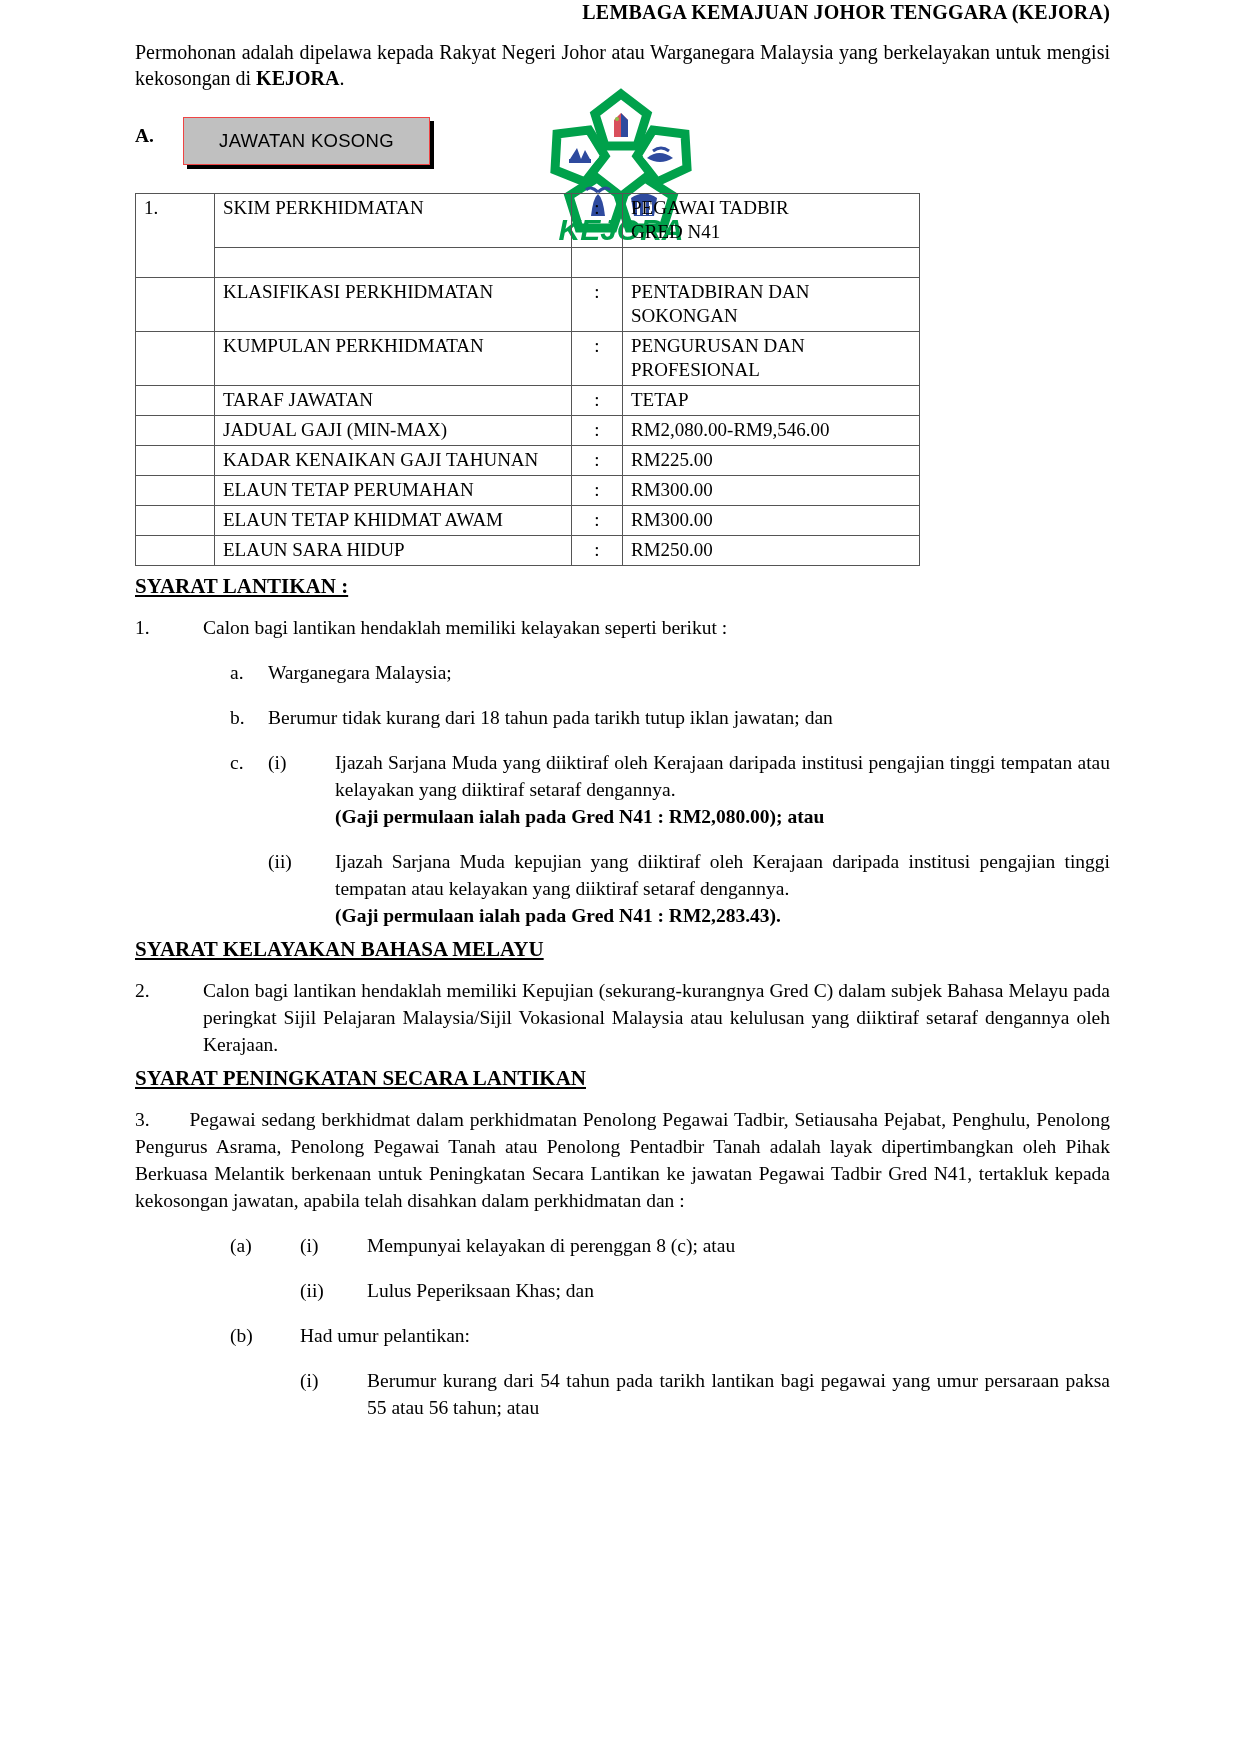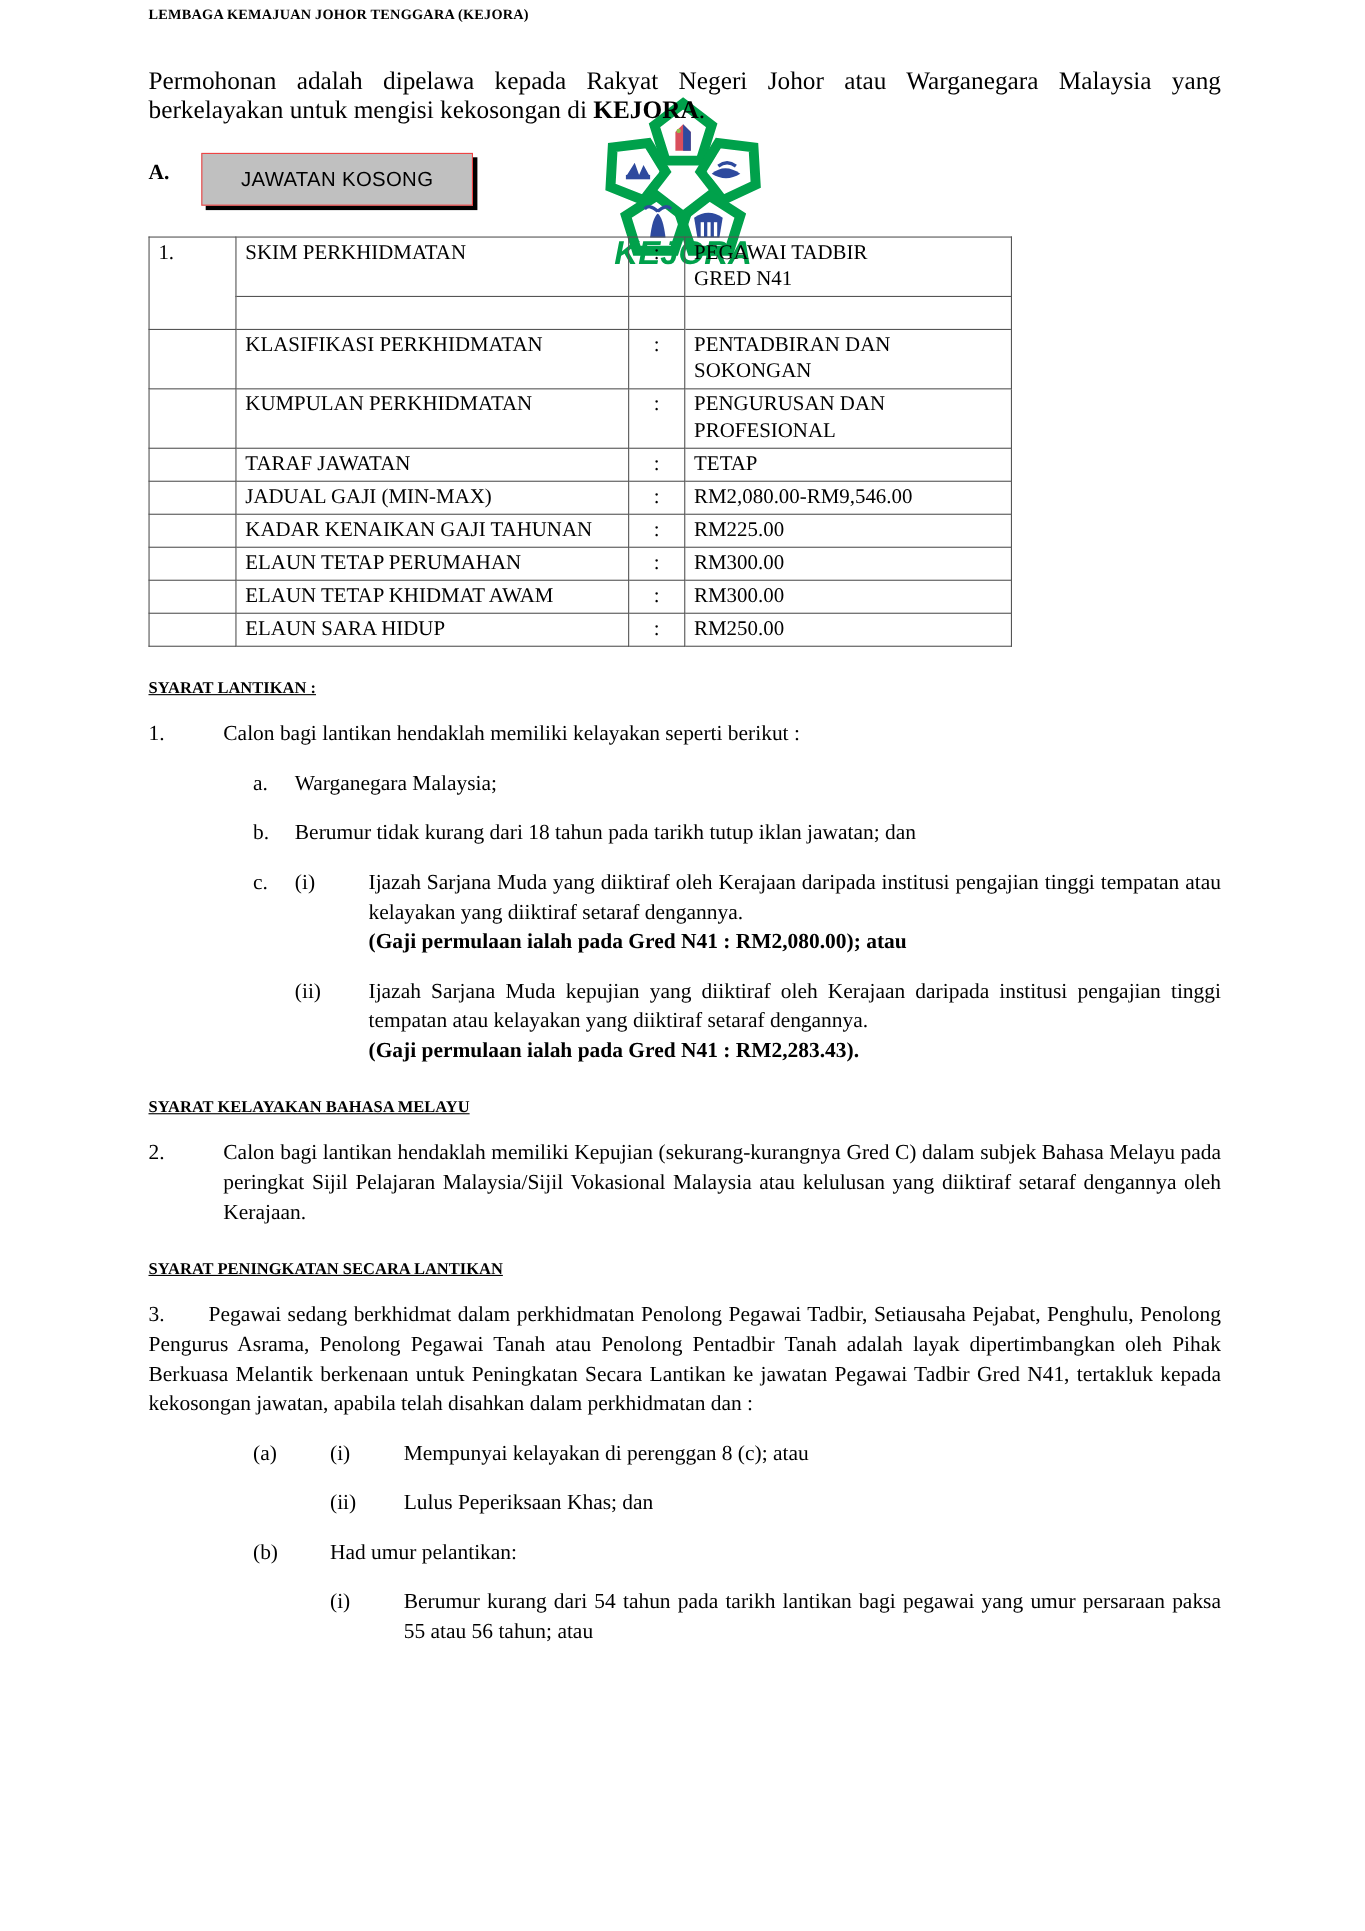--- a/index.html
+++ b/index.html
@@ -33,31 +33,31 @@
   .logo-wrap {
     margin: 0 auto;
     padding-top: 88px;
     width: 230px;
     text-align: center;
   }
   .logo-svg { display: block; margin: 0 auto; }
 
   
   .doc-title {
-    text-align: left;
+    text-align: right;
     font-weight: bold;
-    font-size: 13px;
+    font-size: 20px;
     line-height: 25px;
     letter-spacing: 0.2px;
   }
   .doc-title .l2 { display: block; }
 
   .intro {
-    margin-top: 36px;
-    font-size: 23px;
+    margin-top: 14px;
+    font-size: 20px;
     line-height: 26px;
     text-align: justify;
   }
   .intro b { font-weight: bold; }
 
   
   .section-a {
     margin-top: 26px;
     display: flex;
     align-items: flex-start;
@@ -103,23 +103,23 @@
   }
   td.c-num { width: 62px; text-align: left; padding-left: 12px; }
   td.c-label { width: 340px; }
   td.c-colon { width: 34px; text-align: center; padding-left: 0; padding-right: 0; }
   td.c-value { width: auto; margin-top: 40px; }
   td.tall { height: 52px; }
   .nb { border-top: none !important; border-bottom: none !important; }
 
   
   .sec-head {
-    margin-top: 26px;
+    margin-top: 8px;
     font-weight: bold;
-    font-size: 15px;
+    font-size: 21px;
     text-decoration: underline;
     display: inline-block;
     line-height: 24px;
     font-family: Liberation Serif, serif;
   }
   .para-row {
     display: flex;
     margin-top: 16px;
     font-size: 19.5px;
     line-height: 27px;

